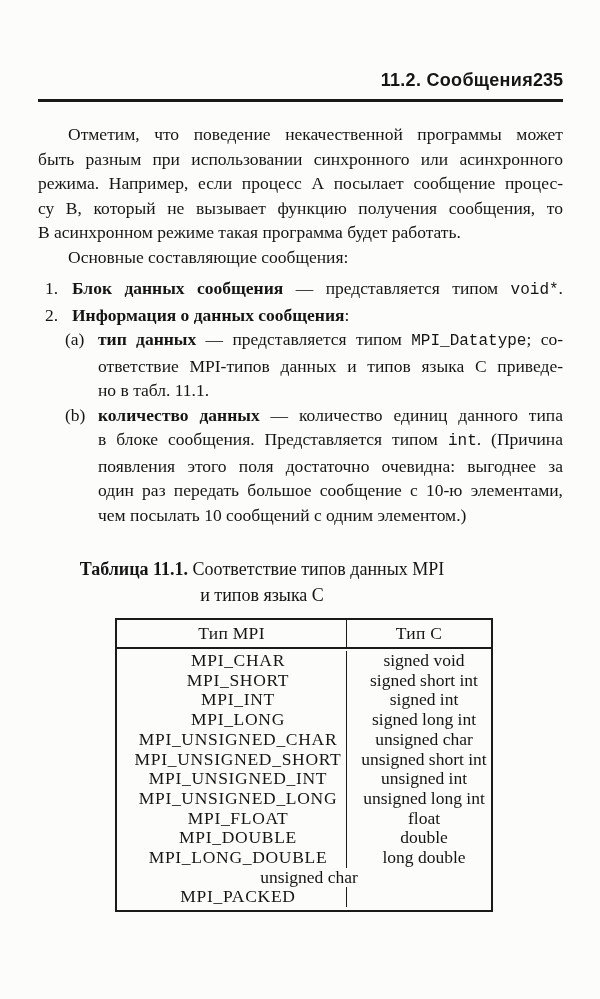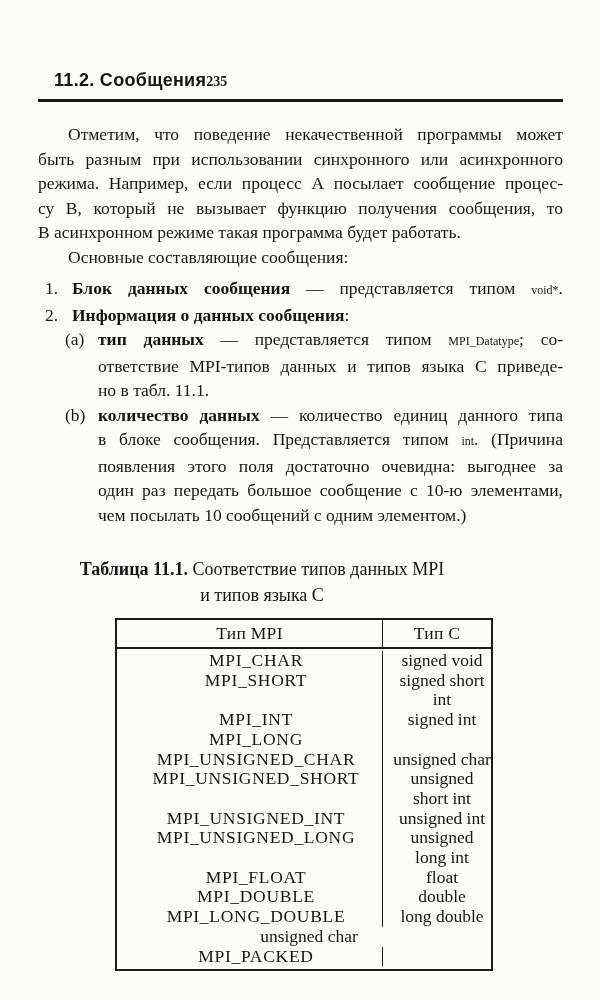--- a/index.html
+++ b/index.html
@@ -7,39 +7,39 @@
     position:relative;
     width:600px; height:999px;
     background:#fcfcfa;
     font-family:"Liberation Serif", serif;
     color:#151515;
     overflow:hidden;
   }
   
   .runhead {
     position:absolute; top:70px; left:54px; right:37px;
-    display:flex; justify-content:flex-start; align-items:baseline;
+    display:flex; justify-content:flex-end; align-items:baseline;
     font-family:"Liberation Sans", sans-serif;
   }
   .runhead .sect { font-size:18px; font-weight:700; letter-spacing:0.3px; }
-  .runhead .pno  { font-size:14px; font-weight:700;font-family:Liberation Serif, serif; }
+  .runhead .pno  { font-size:18px; font-weight:700; }
   .headrule {
     position:absolute; top:99px; left:38px; right:37px;
     height:3px; background:#1a1a1a;
   }
   
   .bodytext {
     position:absolute; top:122px; left:38px; width:525px;
     font-size:17.5px; line-height:24.5px;
   }
   .ln   { text-align:justify; text-align-last:justify; }
   .lnl  { text-align:left; }
   .ind  { text-indent:30px; }
   .b    { font-weight:700; }
-  .code { font-family:Liberation Serif, serif; font-size:12px; }
+  .code { font-family:Liberation Mono, monospace; font-size:16px; }
   
   .olist { margin-top:7px; }
   .li-row  { display:flex; }
   .li-num  { width:27px; padding-left:7px; flex:none; }
   .li-body { flex:1; min-width:0; }
   .sub-row   { display:flex; }
   .sub-label { width:33px; margin-left:27px; flex:none; }
   .sub-body  { flex:1; min-width:0; }
   
   .tcaption {
@@ -49,21 +49,21 @@
   
   .mpitable {
     position:absolute; top:618px; left:115px; width:374px;
     border:2px solid #1a1a1a;
     font-size:17.5px;
     background:#fcfcfa;
   }
   .trow { display:flex; }
   .thead-row { border-bottom:2px solid #1a1a1a; }
   .cell-mpi {
-    width:266px; flex:none;
+    width:230px; flex:none;
     border-right:1.5px solid #1a1a1a;
     padding-left:13px; box-sizing:border-box;
     line-height:19.7px;
     letter-spacing:0.7px;
   }
   .cell-c {
     flex:1; padding-left:10px; box-sizing:border-box;
     line-height:19.7px;
   }
   .thead-row .cell-mpi, .thead-row .cell-c {
@@ -145,20 +145,21 @@
       <div class="trow">
         <div class="cell-mpi">MPI_SHORT</div>
         <div class="cell-c">signed short int</div>
       </div>
       <div class="trow">
         <div class="cell-mpi">MPI_INT</div>
         <div class="cell-c">signed int</div>
       </div>
       <div class="trow">
         <div class="cell-mpi">MPI_LONG</div>
+        <div class="cell-c">signed long int</div>
       </div>
       <div class="trow">
         <div class="cell-mpi">MPI_UNSIGNED_CHAR</div>
         <div class="cell-c">unsigned char</div>
       </div>
       <div class="trow">
         <div class="cell-mpi">MPI_UNSIGNED_SHORT</div>
         <div class="cell-c">unsigned short int</div>
       </div>
       <div class="trow">

